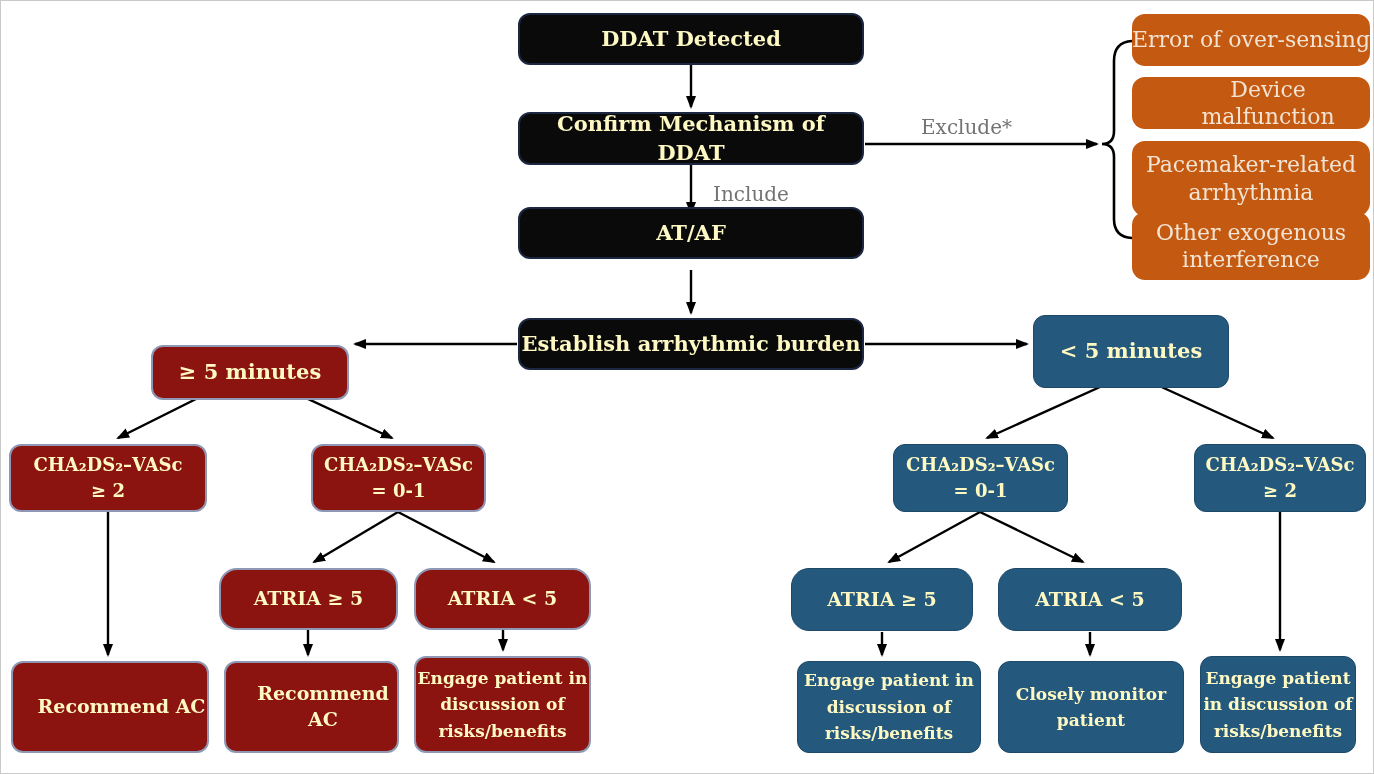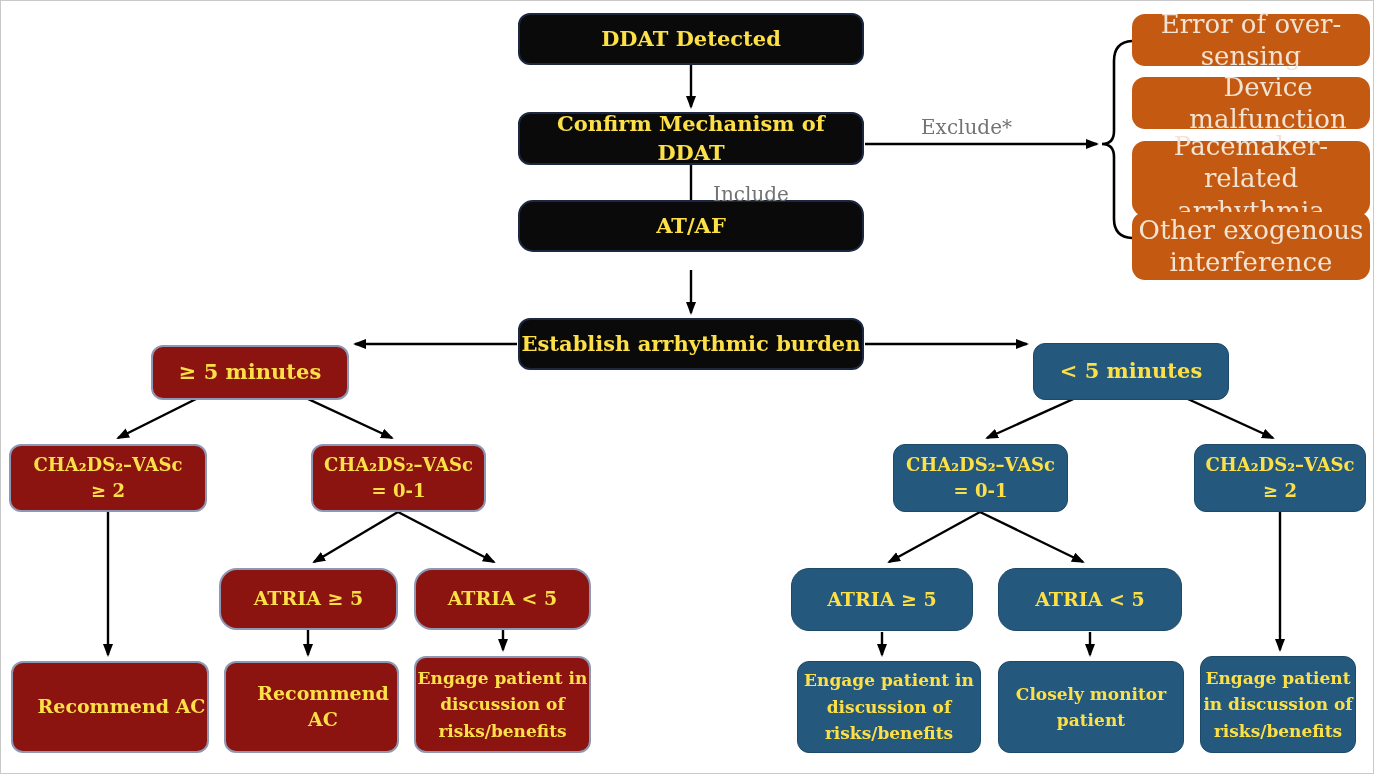--- a/index.html
+++ b/index.html
@@ -11,35 +11,35 @@
     box-sizing:border-box;
     font-family:"DejaVu Serif","Liberation Serif",serif;
     overflow:hidden;
   }
   .wires{position:absolute;left:0;top:0;width:1374px;height:774px;pointer-events:none;z-index:1;}
   .node{
     position:absolute;
     display:flex;align-items:center;justify-content:center;
     text-align:center;
     border-radius:12px;
-    color:#fde047;
+    color:#fef9c3;
     font-weight:bold;
     white-space:pre-line;
     box-sizing:border-box;
     z-index:2;
     line-height:1.35;
   }
   .black{background:var(--c-black,#0a0a0a);border:2px solid #1c2742;font-size:21px;}
   .red{background:var(--c-red,#8B1411);border:2px solid #8e97b4;}
   .blue{background:var(--c-blue,#24597D);border:1px solid #1d4a68;}
   .orange{
     background:var(--c-orange,#C45911);
     color:#F2E3D2;
     font-weight:normal;
-    font-size:26px;
+    font-size:22px;
     border-radius:13px;
     line-height:1.25;
   }
   .minutes{font-size:21px;}
   .cha{font-size:18px;line-height:1.45;}
   .atria{font-size:19px;border-radius:18px;}
   .outcome{font-size:19px;padding-left:23px;}
   .outcome-multi{font-size:17px;line-height:1.55;}
   .flowlabel{
     position:absolute;z-index:2;
@@ -80,21 +80,21 @@
     <line x1="1130" y1="372" x2="1272" y2="437" stroke="#000" stroke-width="2.4" marker-end="url(#ah)"></line>
     <line x1="979" y1="511" x2="888" y2="561" stroke="#000" stroke-width="2.4" marker-end="url(#ah)"></line>
     <line x1="979" y1="511" x2="1082" y2="561" stroke="#000" stroke-width="2.4" marker-end="url(#ah)"></line>
     <line x1="881" y1="631" x2="881" y2="654" stroke="#000" stroke-width="2.4" marker-end="url(#ah)"></line>
     <line x1="1089" y1="631" x2="1089" y2="654" stroke="#000" stroke-width="2.4" marker-end="url(#ah)"></line>
     <line x1="1279" y1="511" x2="1279" y2="649" stroke="#000" stroke-width="2.4" marker-end="url(#ah)"></line>
   </svg>
 
   <div class="node black" style="left:517px;top:12px;width:346px;height:52px;">DDAT Detected</div>
   <div class="node black" style="left:517px;top:111px;width:346px;height:53px;">Confirm Mechanism of DDAT</div>
-  <div class="node black" style="left:517px;top:199px;width:346px;height:52px;border-radius:15px;">AT/AF</div>
+  <div class="node black" style="left:517px;top:206px;width:346px;height:52px;">AT/AF</div>
   <div class="node black" style="left:517px;top:317px;width:346px;height:52px;">Establish arrhythmic burden</div>
 
   <div class="flowlabel" style="left:712px;top:181px;">Include</div>
   <div class="flowlabel" style="left:920px;top:114px;">Exclude*</div>
 
   <div class="node orange" style="left:1131px;top:13px;width:238px;height:52px;">Error of over-sensing</div>
   <div class="node orange" style="left:1131px;top:76px;width:238px;height:52px;padding-left:34px;">Device malfunction</div>
   <div class="node orange" style="left:1131px;top:140px;width:238px;height:75px;">Pacemaker-related
 arrhythmia</div>
   <div class="node orange" style="left:1131px;top:211px;width:238px;height:68px;">Other exogenous
@@ -106,21 +106,21 @@
   <div class="node red cha" style="left:310px;top:443px;width:175px;height:68px;">CHA₂DS₂–VASc
 = 0-1</div>
   <div class="node red atria" style="left:218px;top:567px;width:179px;height:62px;">ATRIA ≥ 5</div>
   <div class="node red atria" style="left:413px;top:567px;width:177px;height:62px;">ATRIA &lt; 5</div>
   <div class="node red outcome" style="left:10px;top:660px;width:198px;height:92px;">Recommend AC</div>
   <div class="node red outcome" style="left:223px;top:660px;width:175px;height:92px;">Recommend AC</div>
   <div class="node red outcome-multi" style="left:413px;top:655px;width:177px;height:97px;">Engage patient in
 discussion of
 risks/benefits</div>
 
-  <div class="node blue minutes" style="left:1032px;top:314px;width:196px;height:57px;margin-top:28px;">&lt; 5 minutes</div>
+  <div class="node blue minutes" style="left:1032px;top:314px;width:196px;height:73px;">&lt; 5 minutes</div>
   <div class="node blue cha" style="left:892px;top:443px;width:175px;height:68px;">CHA₂DS₂–VASc
 = 0-1</div>
   <div class="node blue cha" style="left:1193px;top:443px;width:172px;height:68px;">CHA₂DS₂–VASc
 ≥ 2</div>
   <div class="node blue atria" style="left:790px;top:567px;width:182px;height:63px;">ATRIA ≥ 5</div>
   <div class="node blue atria" style="left:997px;top:567px;width:184px;height:63px;">ATRIA &lt; 5</div>
   <div class="node blue outcome-multi" style="left:796px;top:660px;width:184px;height:92px;">Engage patient in
 discussion of
 risks/benefits</div>
   <div class="node blue outcome-multi" style="left:997px;top:660px;width:186px;height:92px;">Closely monitor

